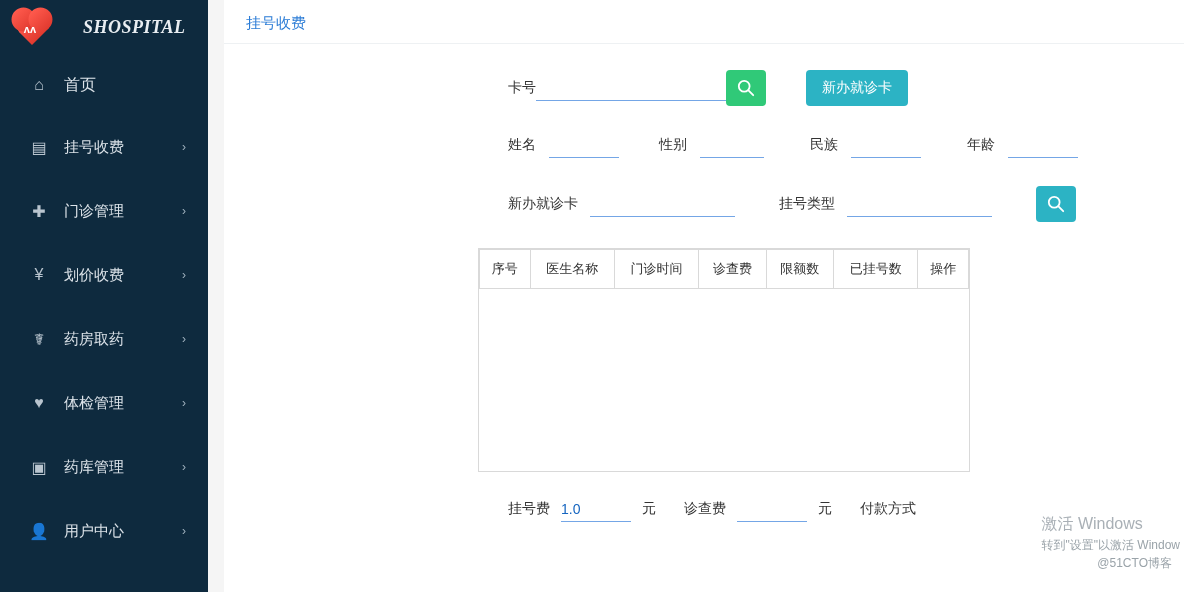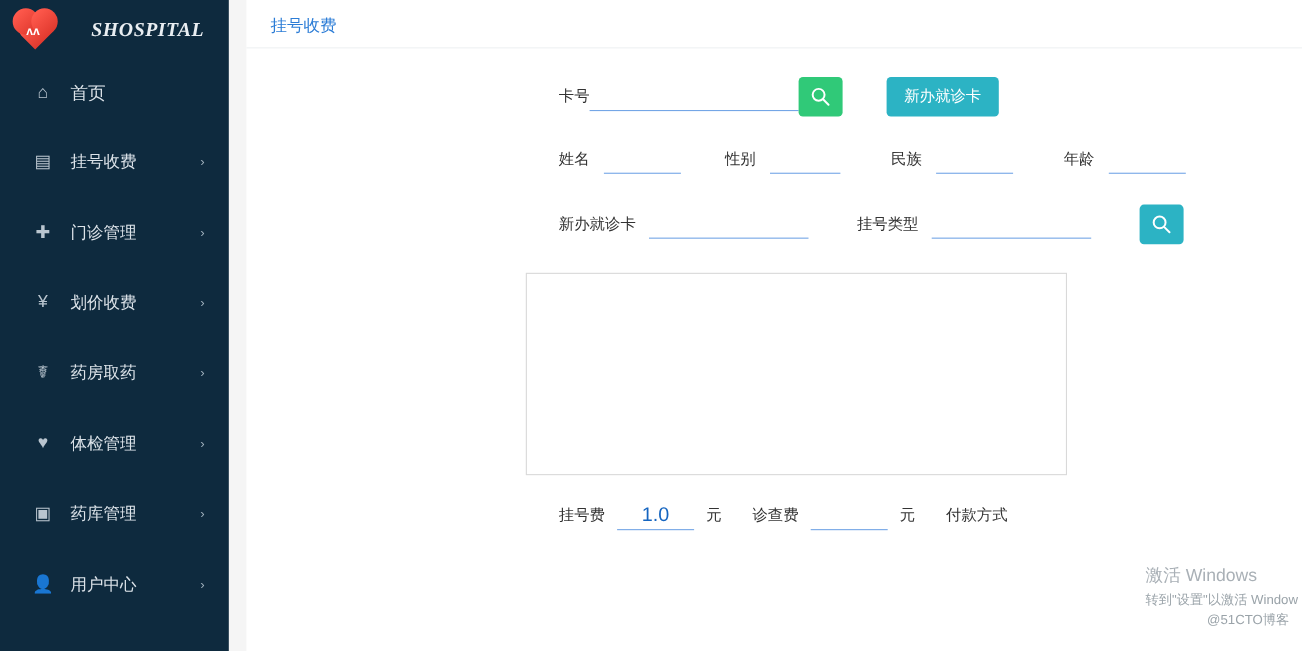--- a/index.html
+++ b/index.html
@@ -19,21 +19,21 @@
     .nav-item .chev { margin-left: auto; font-size: 12px; color: #9fb0bd; }
     .nav-item.home { height: 60px; font-size: 16px; }
     
     
     .main { position: absolute; left: 224px; top: 0; right: 0; height: 592px; background: #fff; }
     .main-head { padding: 14px 22px 10px; color: #2b7cd6; font-size: 15px; border-bottom: 1px solid #eef1f3; }
     .content { padding: 26px 24px 10px 24px; }
     
     .row1 { display: flex; align-items: center; margin-left: 260px; }
     .lbl { font-size: 14px; color: #333; }
-    .under-input { border: none; border-bottom: 1px solid #74a6e6; background: transparent; height: 26px; font-size: 18px; color: #1565c0; text-align: center; }
+    .under-input { border: none; border-bottom: 1px solid #74a6e6; background: transparent; height: 26px; font-size: 14px; color: #1565c0; text-align: left; }
     .w190 { width: 190px; }
     .w70 { width: 70px; }
     .w64 { width: 64px; }
     .w145 { width: 145px; }
     
     .btn-sq { width: 40px; height: 36px; border: none; border-radius: 4px; display: flex; align-items: center; justify-content: center; cursor: pointer; }
     .green { background: #30c978; }
     .blue { background: #2cb3c4; }
     .btn-new { background: #2cb3c4; color: #fff; border: none; border-radius: 4px; height: 36px; padding: 0 16px; font-size: 14px; cursor: pointer; }
     
@@ -148,20 +148,33 @@
       <span style="width:20px"></span>
       <button class="btn-sq blue">
         <svg class="mag" viewBox="0 0 20 20">
             <circle cx="8" cy="8" r="6"></circle>
             <line x1="13" y1="13" x2="18" y2="18"></line>
           </svg>
       </button>
     </div>
 
     <div class="table-wrap">
+      <table>
+        <thead>
+          <tr>
+            <th>序号</th>
+            <th>医生名称</th>
+            <th>门诊时间</th>
+            <th>诊查费</th>
+            <th>限额数</th>
+            <th>已挂号数</th>
+            <th>操作</th>
+          </tr>
+        </thead>
+      </table>
       <div class="table-body"></div>
     </div>
 
     <div class="row4">
       <span class="lbl">挂号费</span>
       <input class="under-input w70" style="color: rgb(21, 101, 192);" value="1.0">
       <span class="lbl">元</span>
       <span style="width:6px"></span>
       <span class="lbl">诊查费</span>
       <input class="under-input w70" style="">

